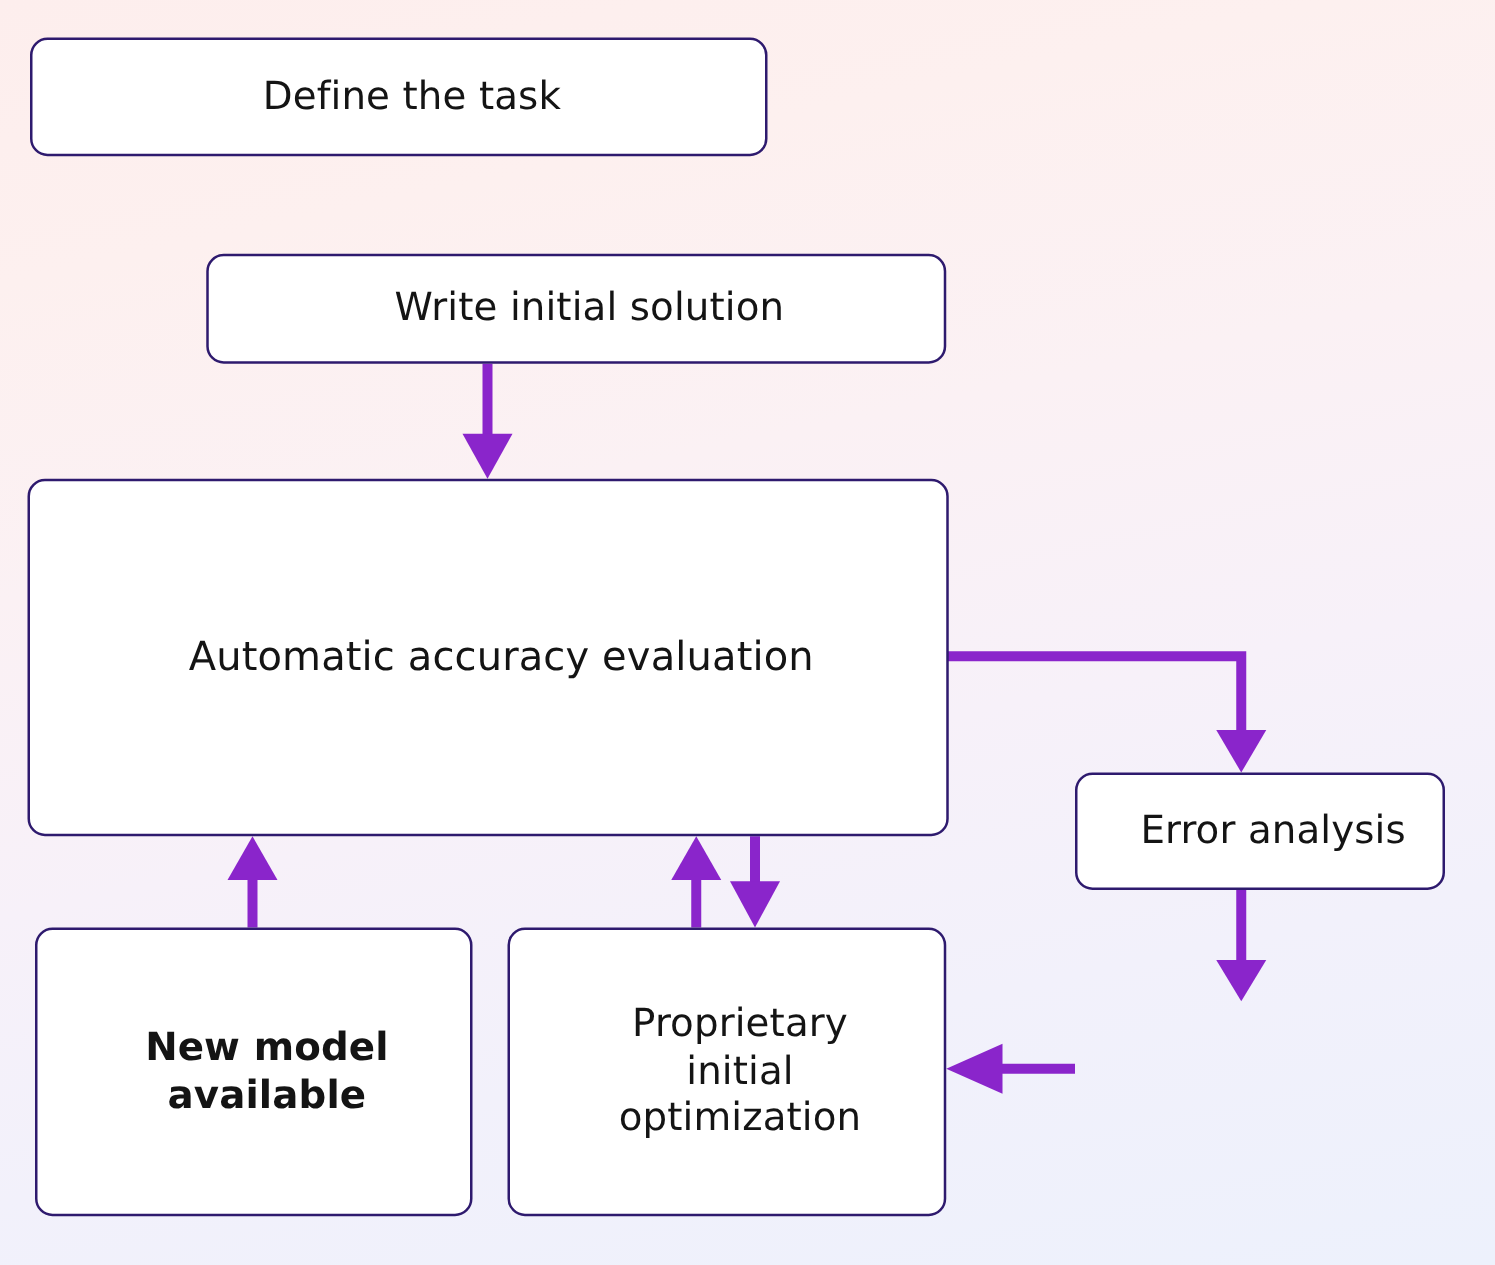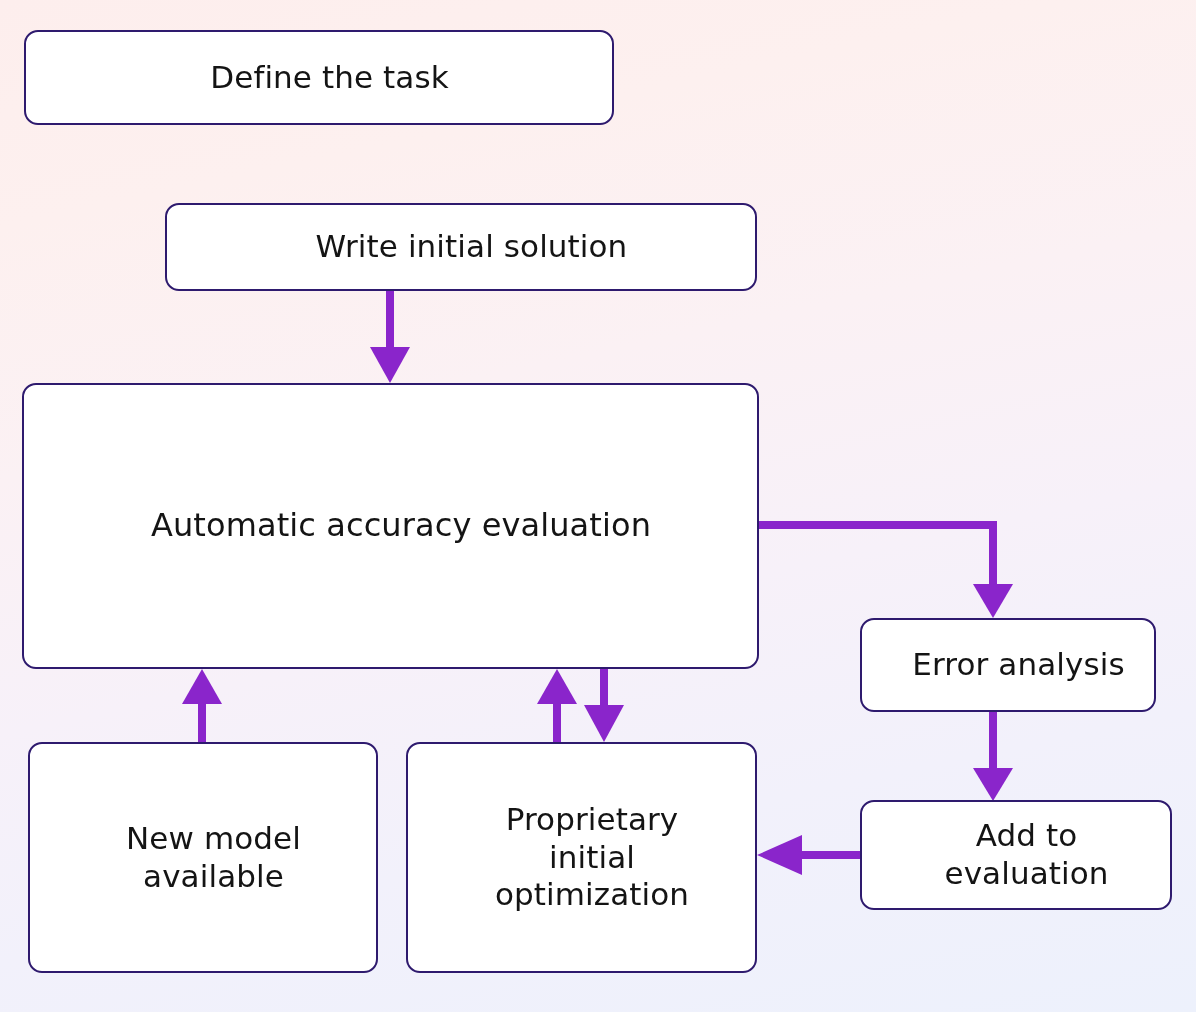--- a/index.html
+++ b/index.html
@@ -83,20 +83,21 @@
     left: 22px;  top: 383px; width: 737px; height: 286px;
     font-size: 32px;
     z-index: 3;
   }
 
   
   #node-new-model {
     left: 28px;  top: 742px; width: 350px; height: 231px;
     font-size: 31px;
     z-index: 3;
+    font-weight: bold;
   }
   #node-prompt-opt {
     left: 406px; top: 742px; width: 351px; height: 231px;
     font-size: 31px;
     z-index: 3;
   }
 
   
   #node-error-analysis {
     left: 860px; top: 618px; width: 296px; height: 94px;
@@ -178,18 +179,14 @@
   <div class="node" id="node-prompt-opt">
     <span class="node-label">Proprietary
 initial
 optimization</span>
   </div>
 
   <div class="node" id="node-error-analysis">
     <span class="node-label">Error analysis</span>
   </div>
 
-  <div class="node" id="node-add-to-eval">
-    <span class="node-label">Add to
-evaluation</span>
-  </div>
 
 </div>
 
 </body></html>

